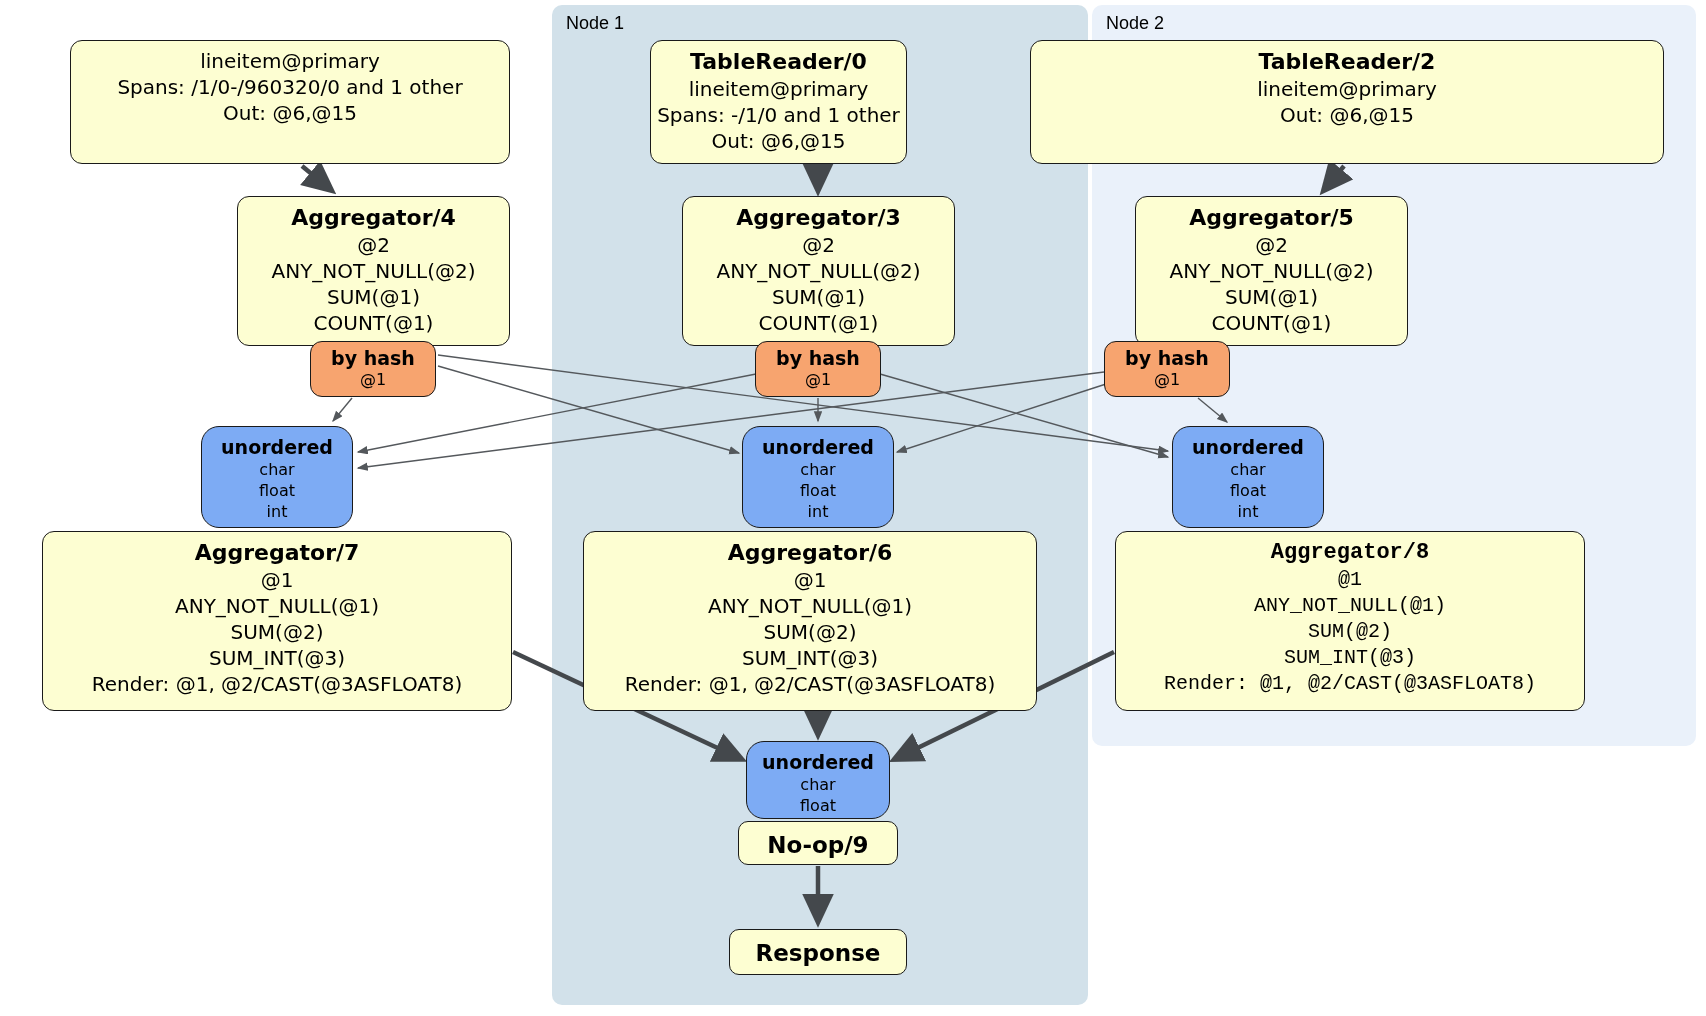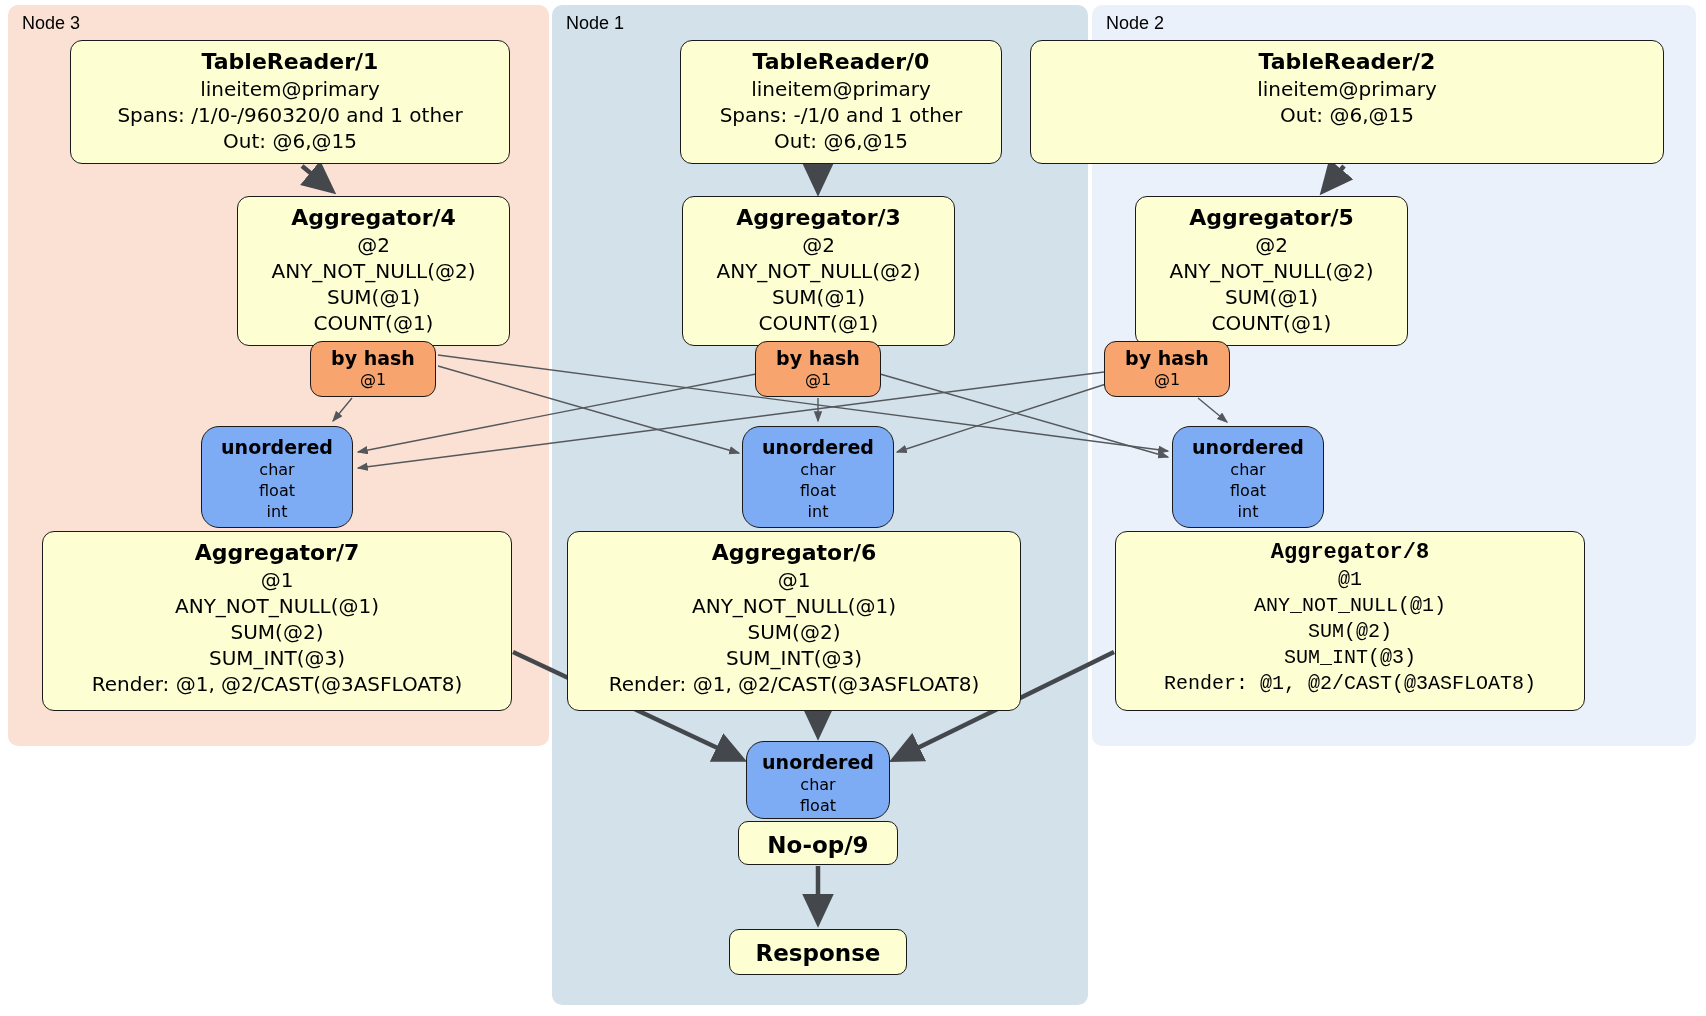--- a/index.html
+++ b/index.html
@@ -31,23 +31,20 @@
   .stream-title{font-size:19px;font-weight:bold;line-height:24px;}
   .stream-type{font-size:16px;line-height:21px;}
   .mini{border-radius:10px;}
   .mini .box-title{font-size:23px;line-height:32px;}
 </style>
 </head>
 <body>
 
 <div class="canvas">
 
-  <div class="region" style="left:8px;top:5px;width:541px;height:741px;background:#fbe1d3;">
-    <div class="region-label">Node 3</div>
-  </div>
   <div class="region" style="left:552px;top:5px;width:536px;height:1000px;background:#d2e1ea;">
     <div class="region-label">Node 1</div>
   </div>
   <div class="region" style="left:1092px;top:5px;width:604px;height:741px;background:#eaf1fa;">
     <div class="region-label">Node 2</div>
   </div>
 
   <svg class="edges" width="1706" height="1016">
     <defs>
       <marker id="ab" markerWidth="8" markerHeight="8" refX="6" refY="3.5" orient="auto">
@@ -73,26 +70,25 @@
       <path d="M756,374 L358,452" marker-end="url(#as)"></path>
       <path d="M818,398 L818,421" marker-end="url(#as)"></path>
       <path d="M880,374 L1168,457" marker-end="url(#as)"></path>
       <path d="M1104,372 L358,468" marker-end="url(#as)"></path>
       <path d="M1106,384 L897,452" marker-end="url(#as)"></path>
       <path d="M1198,398 L1227,422" marker-end="url(#as)"></path>
     </g>
   </svg>
 
   <div class="box ybox" style="left:70px;top:40px;width:440px;height:124px;">
-    <div class="box-title">TableReader/1</div>
     <div class="box-line">lineitem@primary</div>
     <div class="box-line">Spans: /1/0-/960320/0 and 1 other</div>
     <div class="box-line">Out: @6,@15</div>
   </div>
-  <div class="box ybox" style="left:680px;top:40px;width:322px;height:124px;">
+  <div class="box ybox" style="left:650px;top:40px;width:257px;height:124px;">
     <div class="box-title">TableReader/0</div>
     <div class="box-line">lineitem@primary</div>
     <div class="box-line">Spans: -/1/0 and 1 other</div>
     <div class="box-line">Out: @6,@15</div>
   </div>
   <div class="box ybox" style="left:1030px;top:40px;width:634px;height:124px;">
     <div class="box-title">TableReader/2</div>
     <div class="box-line">lineitem@primary</div>
     <div class="box-line">Out: @6,@15</div>
   </div>
@@ -152,21 +148,21 @@
   </div>
 
   <div class="box ybox" style="left:42px;top:531px;width:470px;height:180px;">
     <div class="box-title">Aggregator/7</div>
     <div class="box-line">@1</div>
     <div class="box-line">ANY_NOT_NULL(@1)</div>
     <div class="box-line">SUM(@2)</div>
     <div class="box-line">SUM_INT(@3)</div>
     <div class="box-line">Render: @1, @2/CAST(@3ASFLOAT8)</div>
   </div>
-  <div class="box ybox" style="left:567px;top:531px;width:454px;height:180px;">
+  <div class="box ybox" style="left:583px;top:531px;width:454px;height:180px;">
     <div class="box-title">Aggregator/6</div>
     <div class="box-line">@1</div>
     <div class="box-line">ANY_NOT_NULL(@1)</div>
     <div class="box-line">SUM(@2)</div>
     <div class="box-line">SUM_INT(@3)</div>
     <div class="box-line">Render: @1, @2/CAST(@3ASFLOAT8)</div>
   </div>
   <div class="box ybox" style="left:1115px;top:531px;width:470px;height:180px;font-family:Liberation Mono, monospace;">
     <div class="box-title">Aggregator/8</div>
     <div class="box-line">@1</div>

